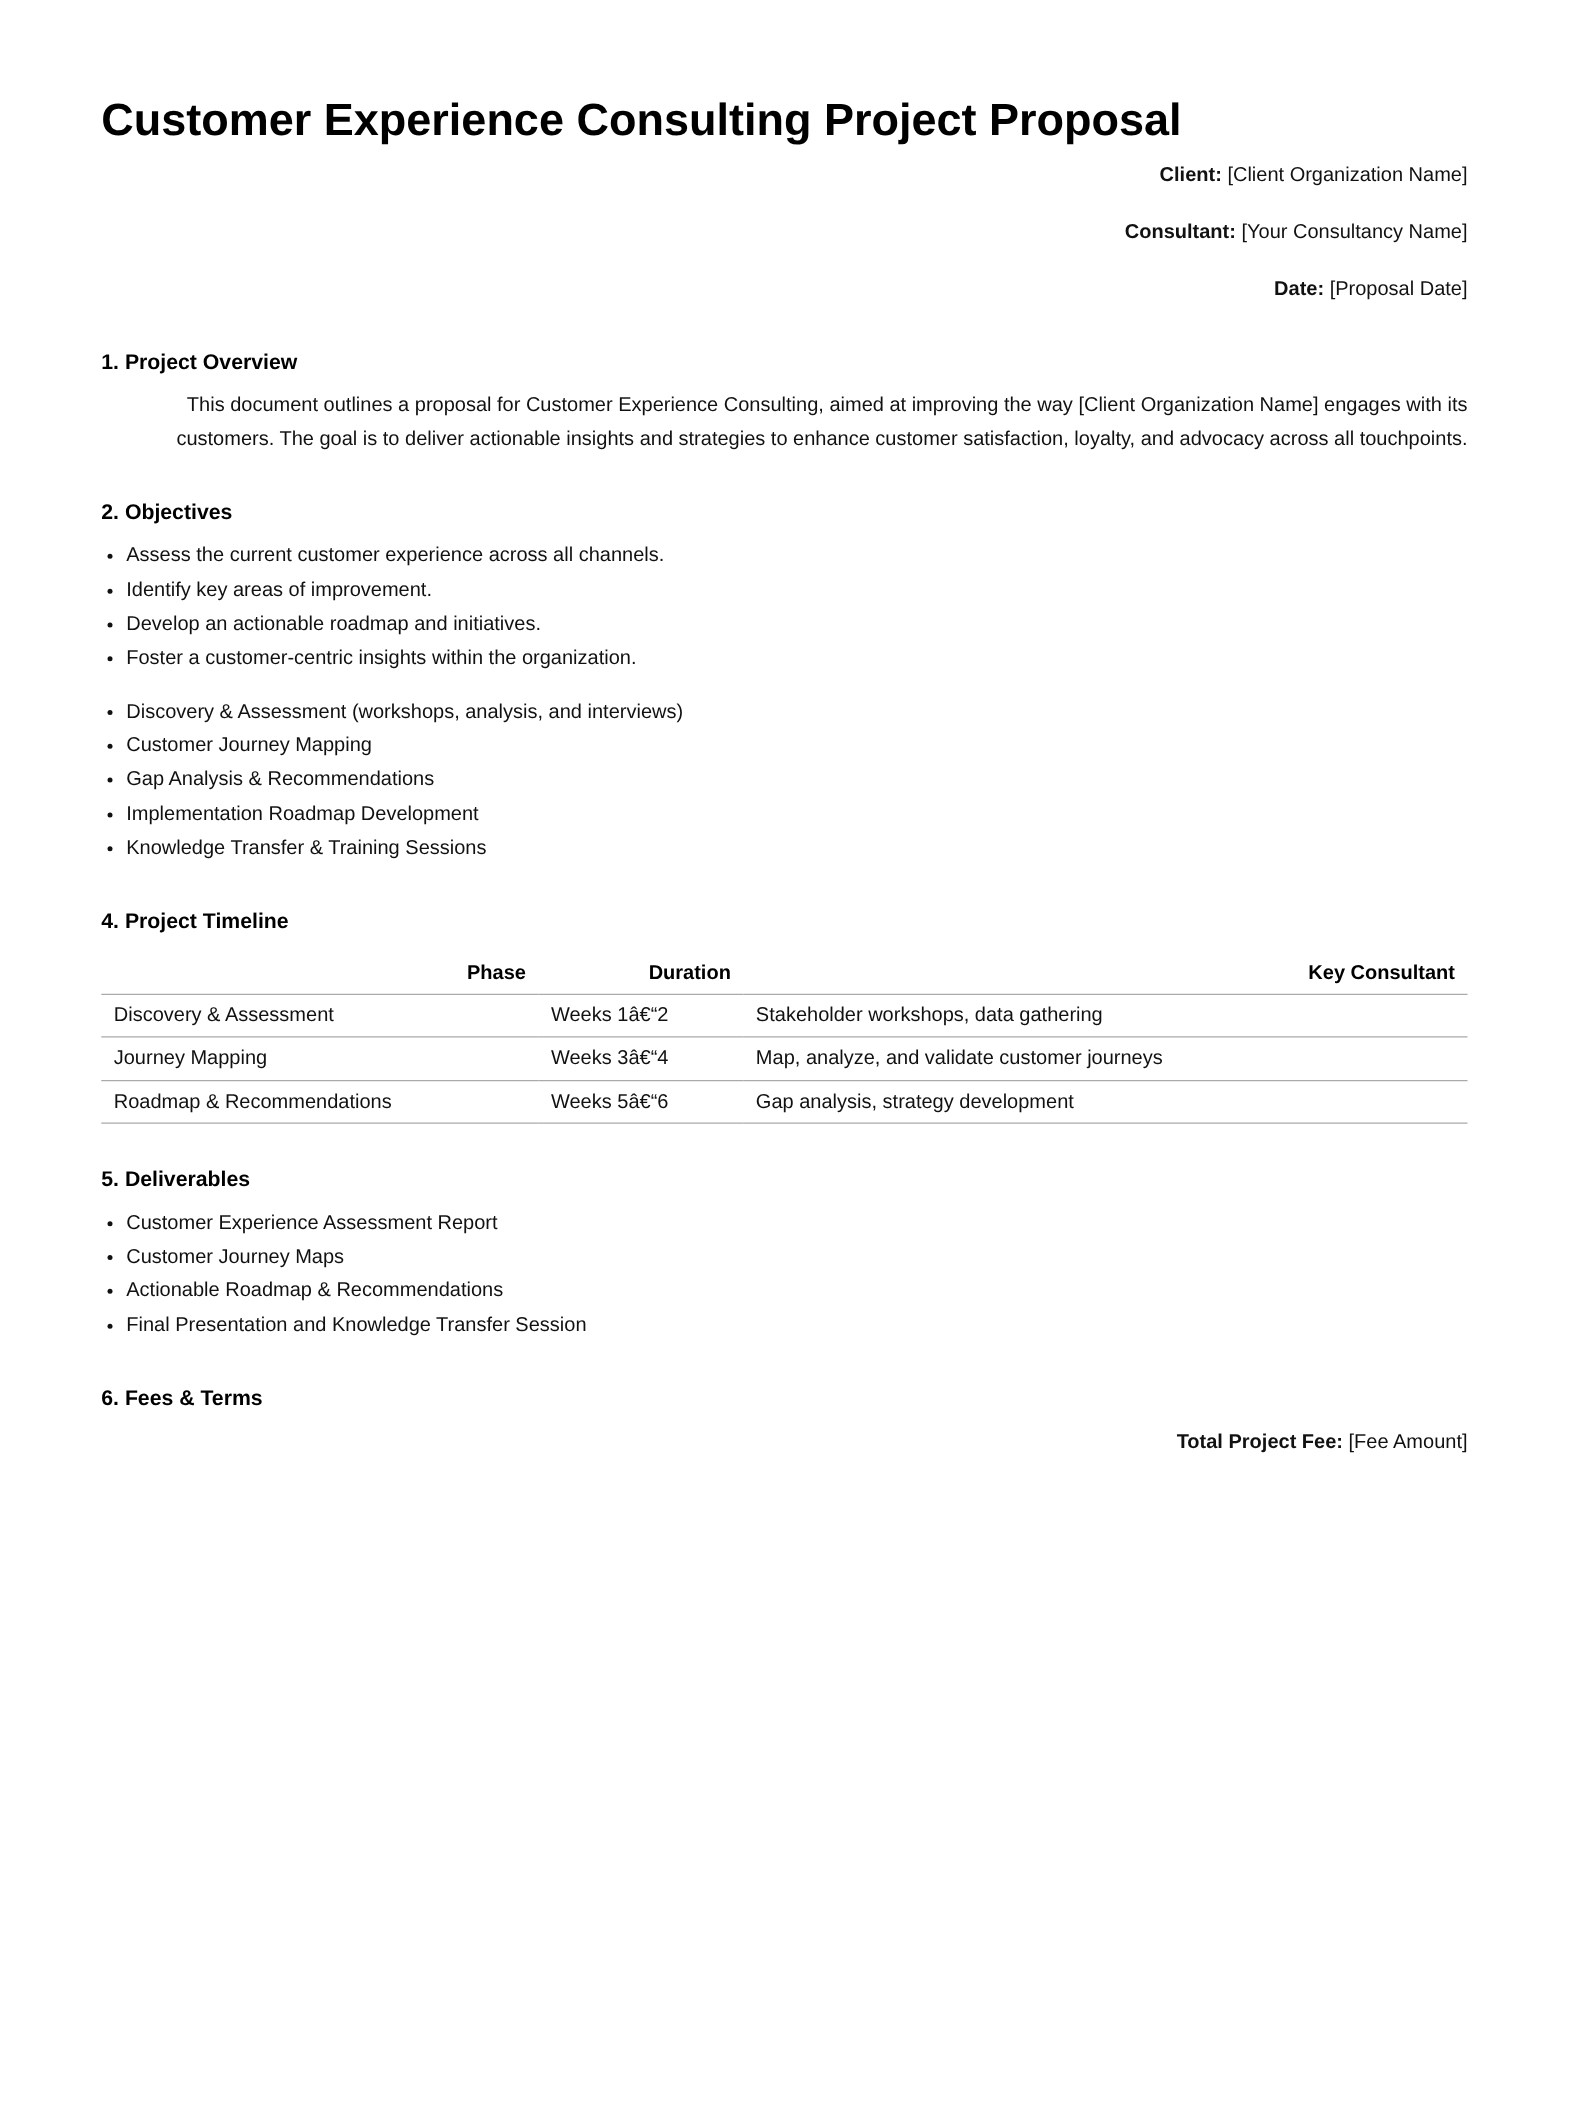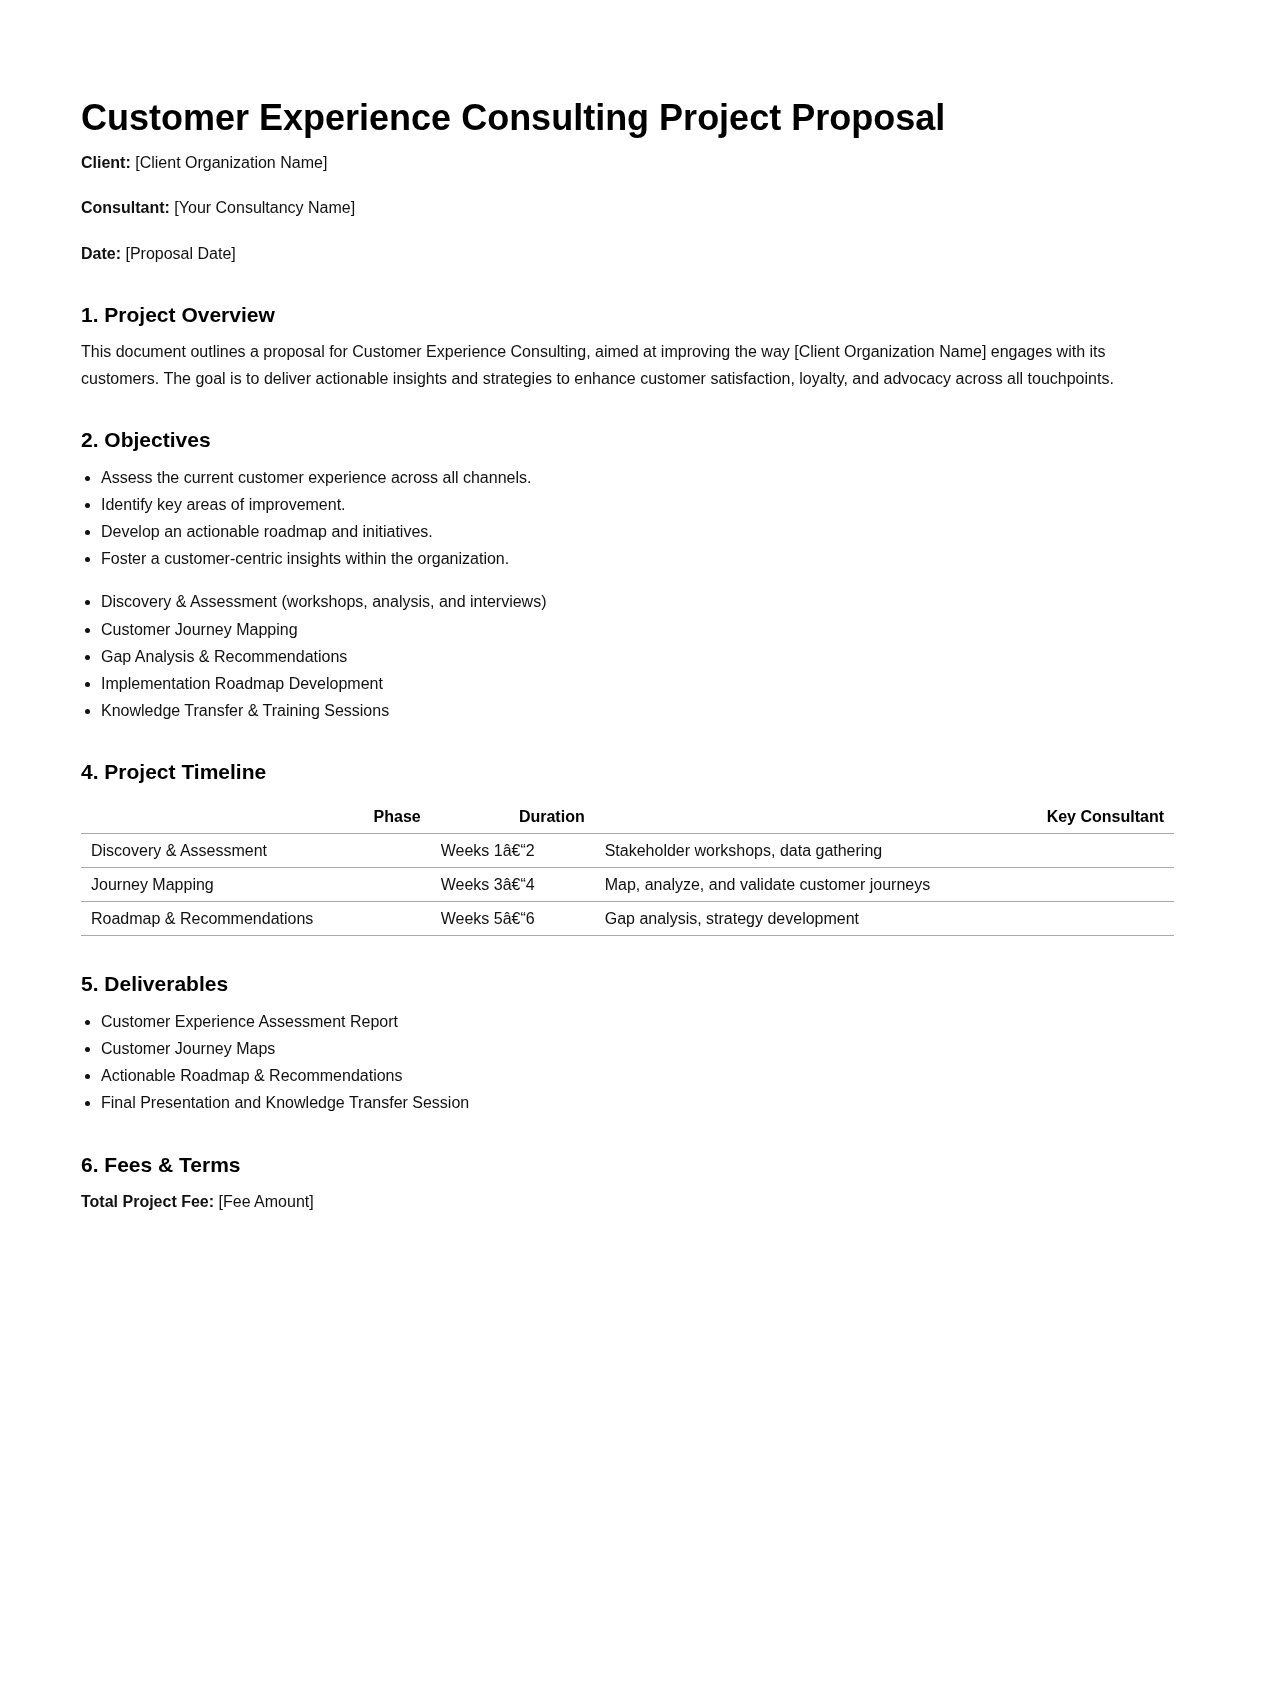--- a/index.html
+++ b/index.html
@@ -12,38 +12,38 @@
       min-height: 1687px;
       font-family: "Liberation Sans", sans-serif;
       font-size: 16px;
       line-height: 1.7;
       color: #111111;
     }
     .page {
       padding: 74px 81px 60px 81px;
       box-sizing: border-box;
       width: 1255px;
-      margin-top: 22px;
     }
     h1 {
       font-size: 36px;
       font-weight: bold;
       line-height: 1.2;
       margin: 0 0 10px 0;
       color: #000000;
     }
     h2 {
-      font-size: 21px;
+      font-size: 17px;
       font-weight: bold;
       line-height: 1.3;
       margin: 34px 0 10px 0;
       color: #000000;
     }
     p {
       margin: 0 0 18px 0;
+      text-align: right;
     }
     .meta p {
       margin: 0 0 18px 0;
     }
     .label {
       font-weight: bold;
     }
     ul {
       margin: 0 0 16px 0;
       padding-left: 20px;

